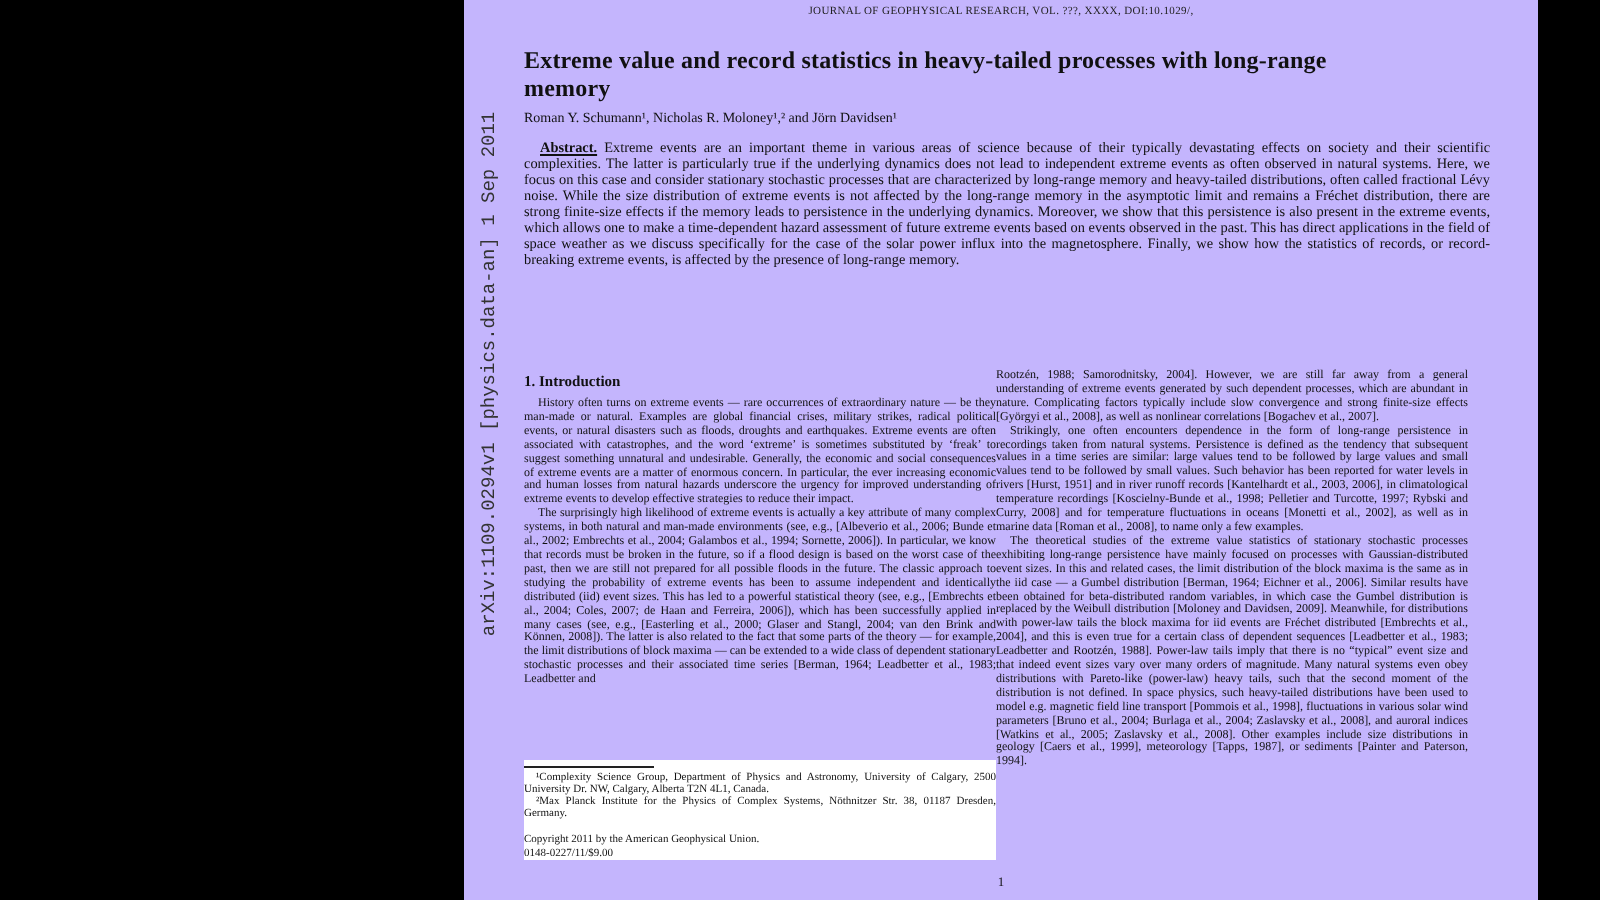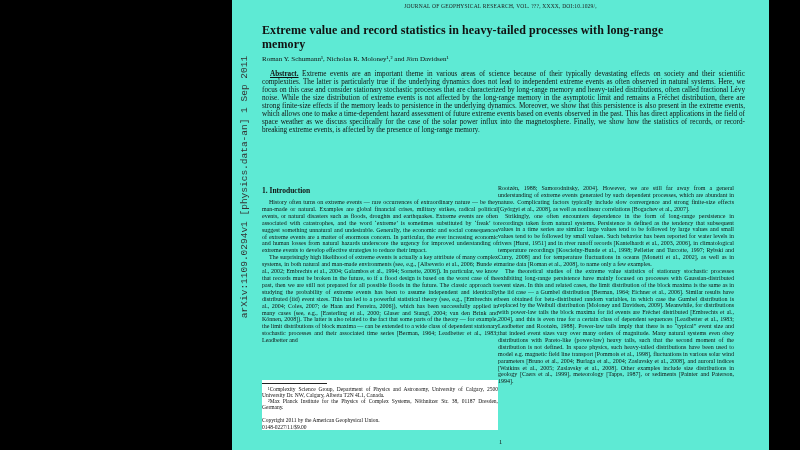--- a/index.html
+++ b/index.html
@@ -7,21 +7,21 @@
   body {
     background: #000000;
     position: relative;
     overflow: hidden;
     font-family: "Liberation Serif", serif;
   }
   .paper {
     position: absolute;
     left: 232px; top: 0;
     width: 537px; height: 450px;
-    background: #5eead4;
+    background: #c4b5fd;
     color: #111111;
   }
   .journal-header {
     position: absolute;
     top: 3px; left: 0; width: 100%;
     text-align: center;
     font-size: 5.5px;
     letter-spacing: 0.2px;
     color: #222222;
     white-space: nowrap;

